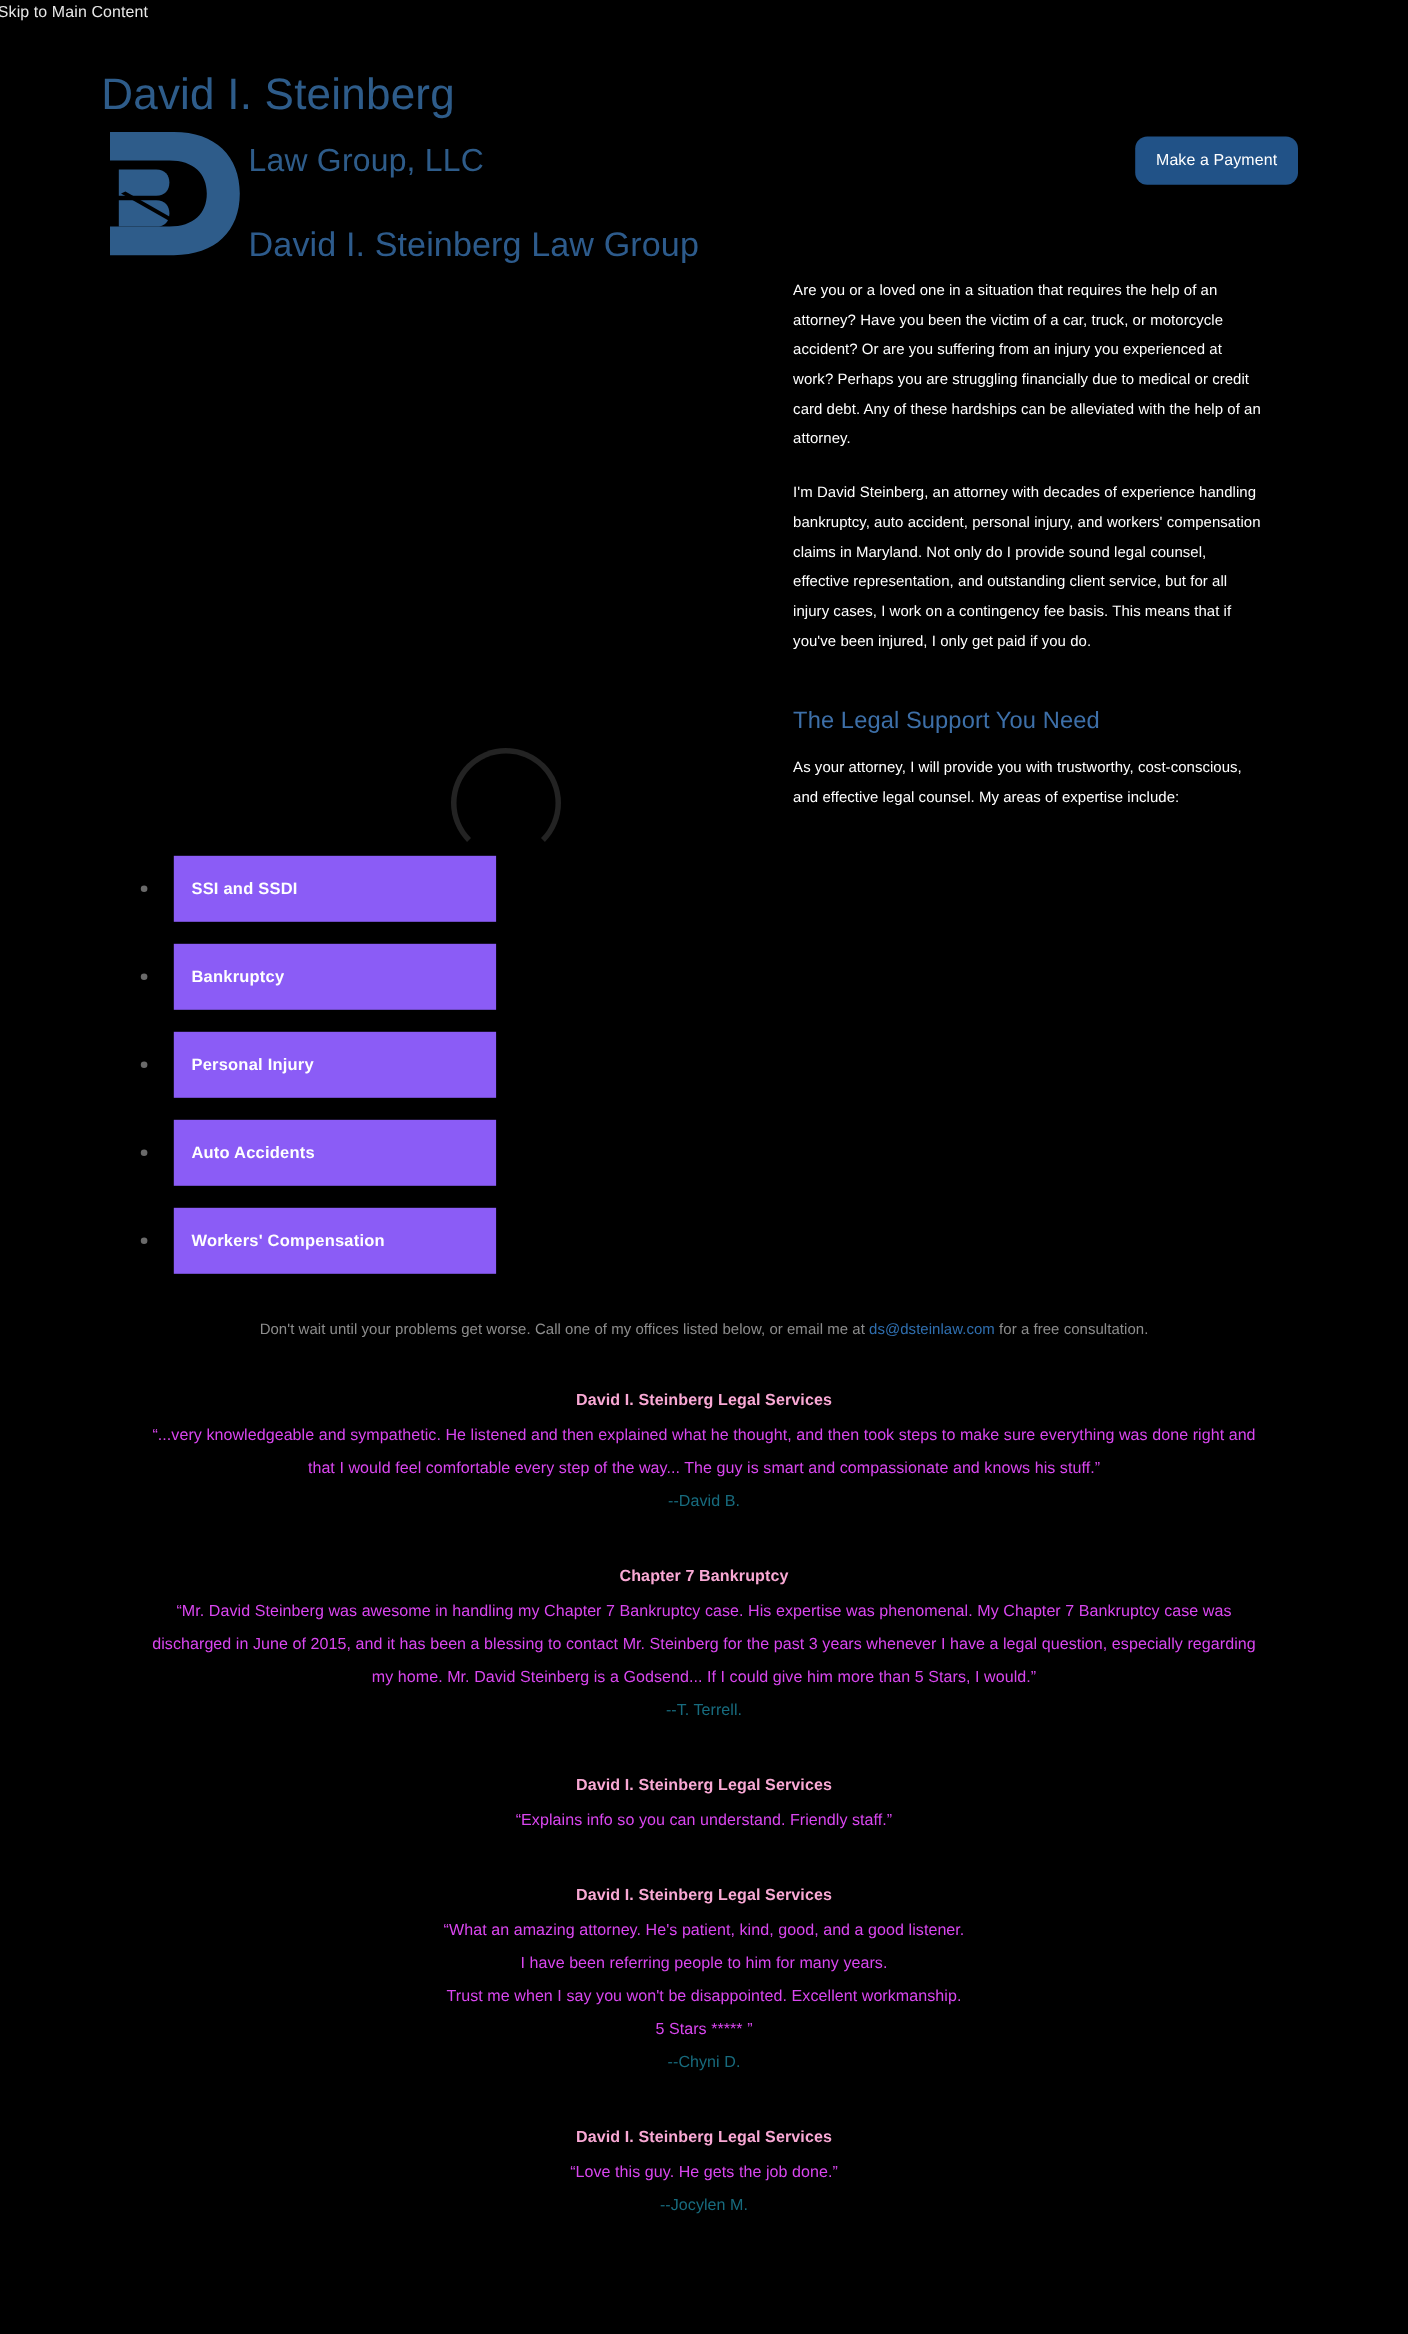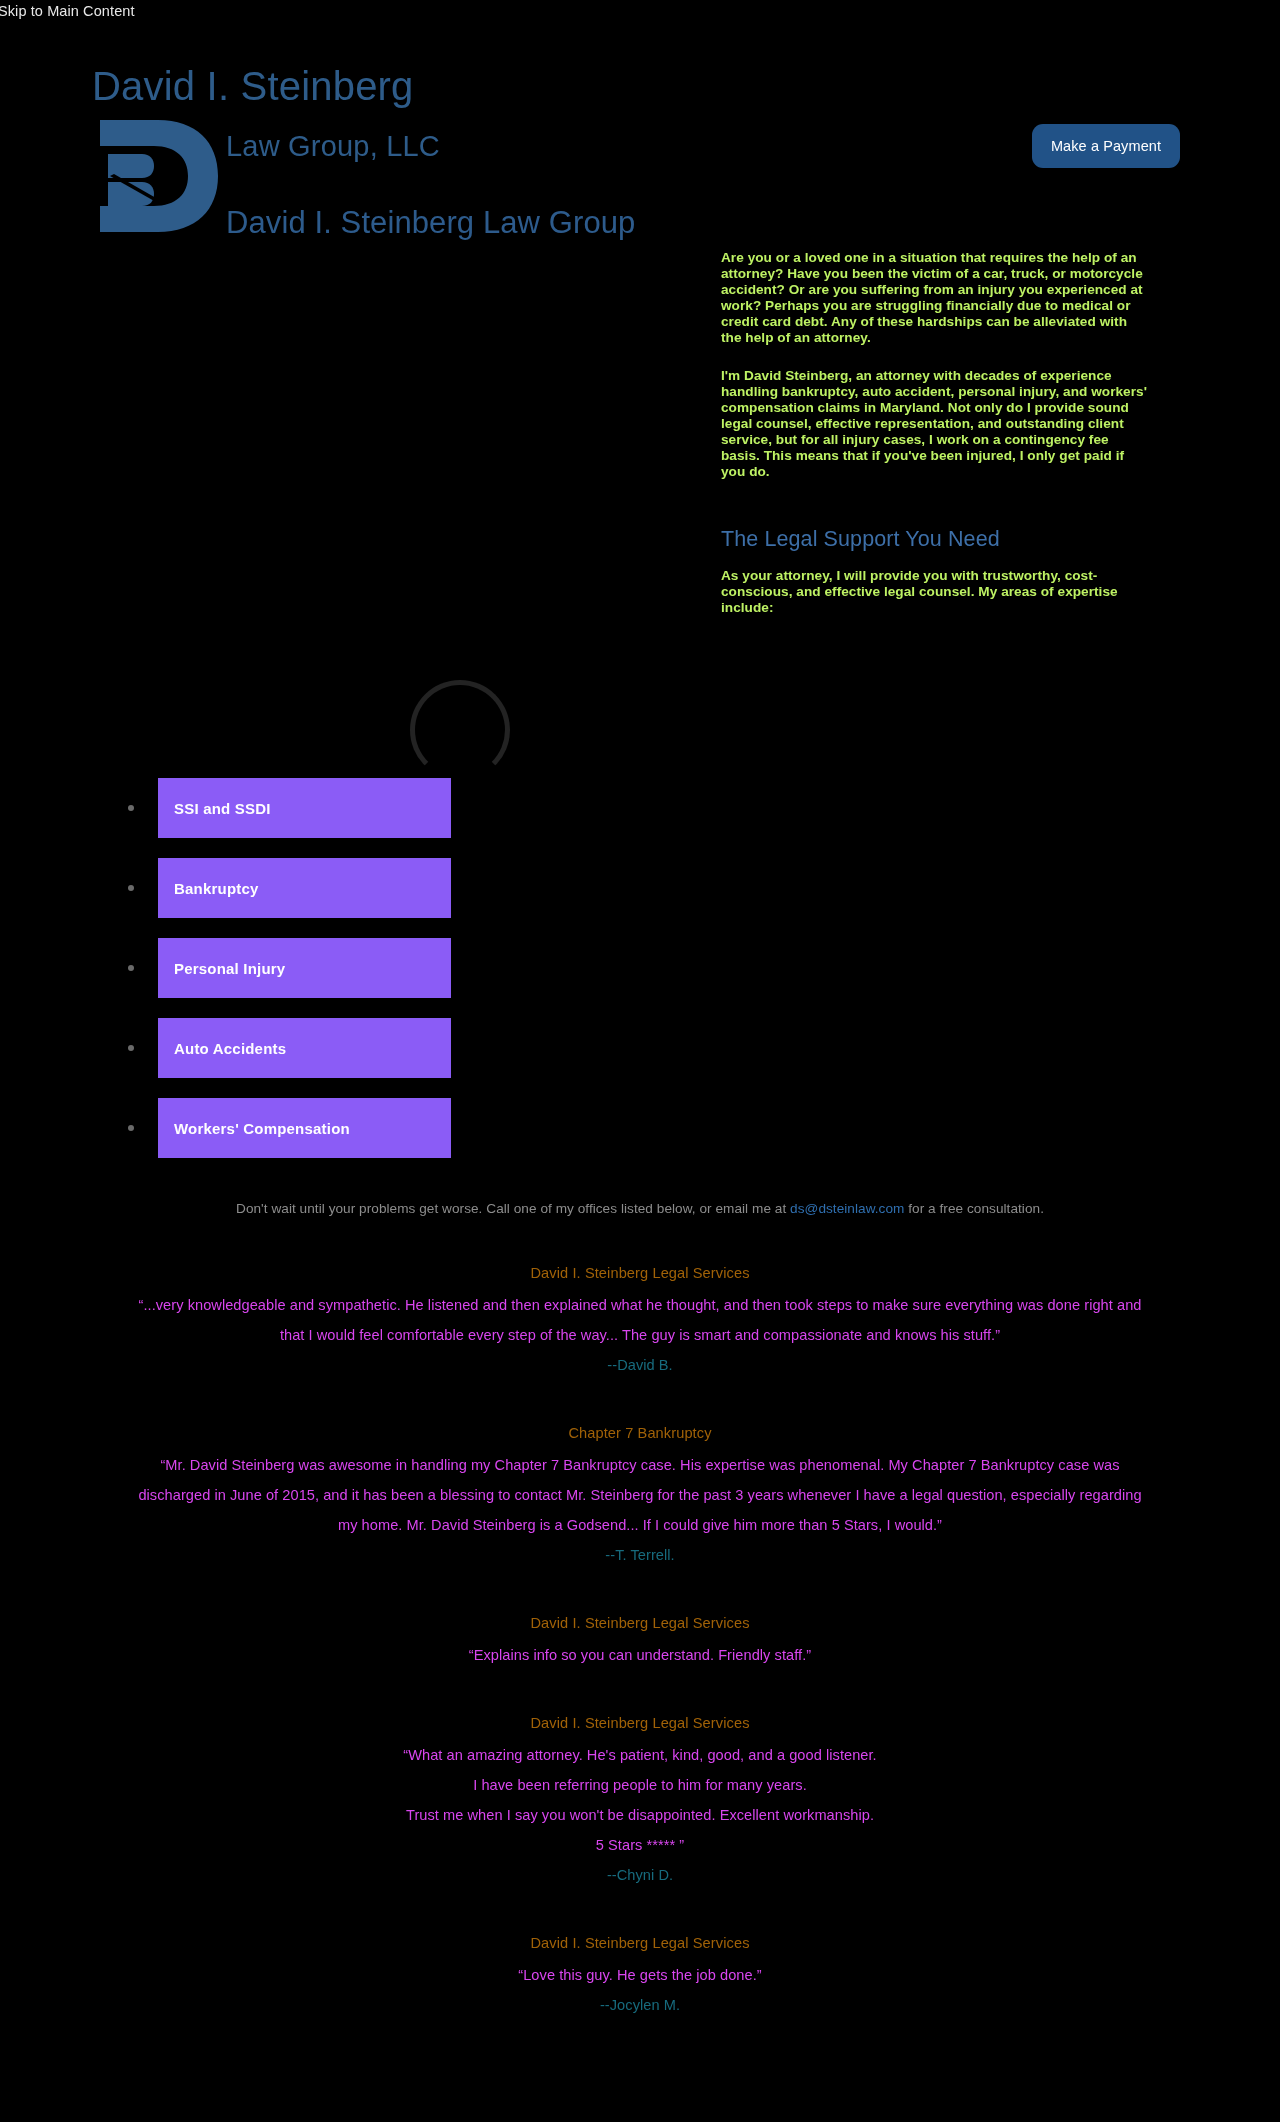--- a/index.html
+++ b/index.html
@@ -120,26 +120,25 @@
     font-size: 21.5px;
     line-height: 30px;
     font-weight: 400;
     letter-spacing: 0.1px;
     margin-bottom: 14px;
   }
 
   .sec-heading.second { margin-top: 44px; }
 
   .body-par {
-    color: #bef264;
+    color: #ffffff;
     font-size: 13.6px;
-    line-height: 16px;
+    line-height: 27px;
     letter-spacing: 0.05px;
     margin-bottom: 22px;
-    font-weight: bold;
   }
 
   
   .spinner {
     position: absolute;
     left: 410px;
     top: 680px;
     width: 100px;
     height: 100px;
   }
@@ -220,23 +219,23 @@
     width: 1280px;
   }
 
   .testimonial {
     width: 1280px;
     text-align: center;
     margin-bottom: 38px;
   }
 
   .t-title {
-    color: #a16207;
+    color: #f9a8d4;
     font-size: 14.6px;
-    font-weight: normal;
+    font-weight: bold;
     line-height: 30px;
     letter-spacing: 0.1px;
     margin-bottom: 2px;
   }
 
   .t-body {
     color: #d946ef;
     font-size: 14.6px;
     line-height: 30px;
     letter-spacing: 0.05px;

